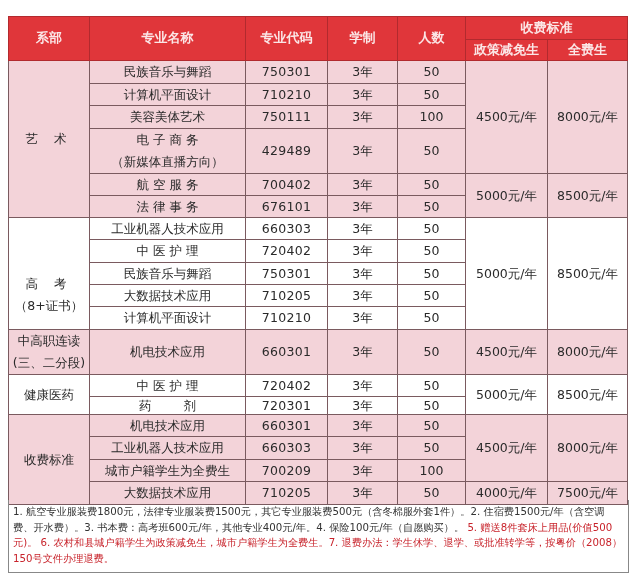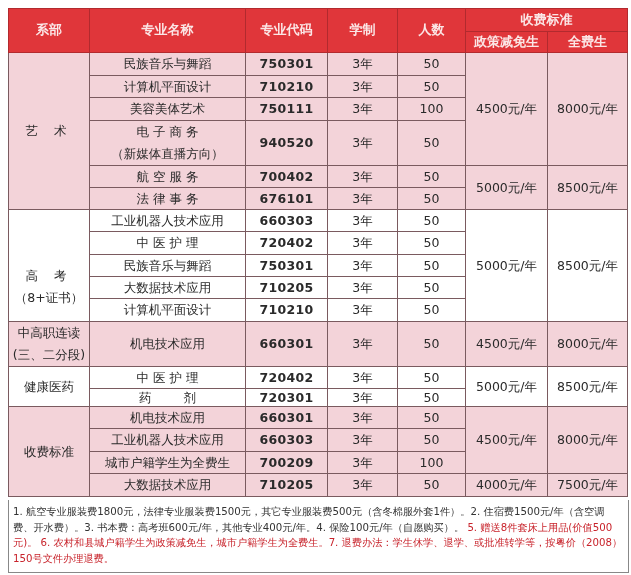--- a/index.html
+++ b/index.html
@@ -1,23 +1,23 @@
 <!DOCTYPE html>
 <html><head>
 <meta charset="utf-8">
 <style>
   html, body { margin:0; padding:0; background:#ffffff; }
   body { width:631px; height:575px; position:relative; overflow:hidden;
          font-family:"DejaVu Sans","Liberation Sans",sans-serif; color:#2a2a2a; }
-  table.fee { position:absolute; left:8px; top:8px; width:619px; border-collapse:collapse; table-layout:fixed; }
+  table.fee { position:absolute; left:8px; top:16px; width:619px; border-collapse:collapse; table-layout:fixed; }
   table.fee td, table.fee th { border:1px solid #7a5a5f; text-align:center; vertical-align:middle; padding:0; font-size:12.5px; line-height:1.25; }
   table.fee th { background:#e0363a; color:#fbe6e6; font-family:"DejaVu Serif","Liberation Serif",serif; font-weight:bold; font-size:13px; border-color:#b22a2e; }
   tr.pink td { background:#f3d3d9; }
   tr.white td { background:#ffffff; }
-  .code { font-size:13px; letter-spacing:0.3px;font-weight:bold; }
+  .code { font-size:13px; letter-spacing:0.3px; }
   .code-big { font-size:15px; }
   .notes { position:absolute; left:8px; top:500px; width:611px; height:64px; border:1px solid #888; border-top:none; padding:4px 4px; font-size:10.2px; line-height:15.5px; color:#333; box-sizing:content-box; }
   .notes .red { color:#c8232b; }
   .spaced { letter-spacing:6px;margin-top:42px; }
 </style>
 </head>
 <body>
 
 <table class="fee">
   <colgroup>
@@ -64,21 +64,21 @@
       <td>美容美体艺术</td>
       <td class="code">750111</td>
       <td>3年</td>
       <td>100</td>
     </tr>
     <tr class="pink" style="height:44px">
       <td style="line-height:22px">
         <div>电 子 商 务</div>
         <div>（新媒体直播方向）</div>
       </td>
-      <td class="code code-big">940520</td>
+      <td class="code code-big">429489</td>
       <td>3年</td>
       <td>50</td>
     </tr>
     <tr class="pink" style="height:22px">
       <td>航 空 服 务</td>
       <td class="code">700402</td>
       <td>3年</td>
       <td>50</td>
       <td rowspan="2">5000元/年</td>
       <td rowspan="2">8500元/年</td>

